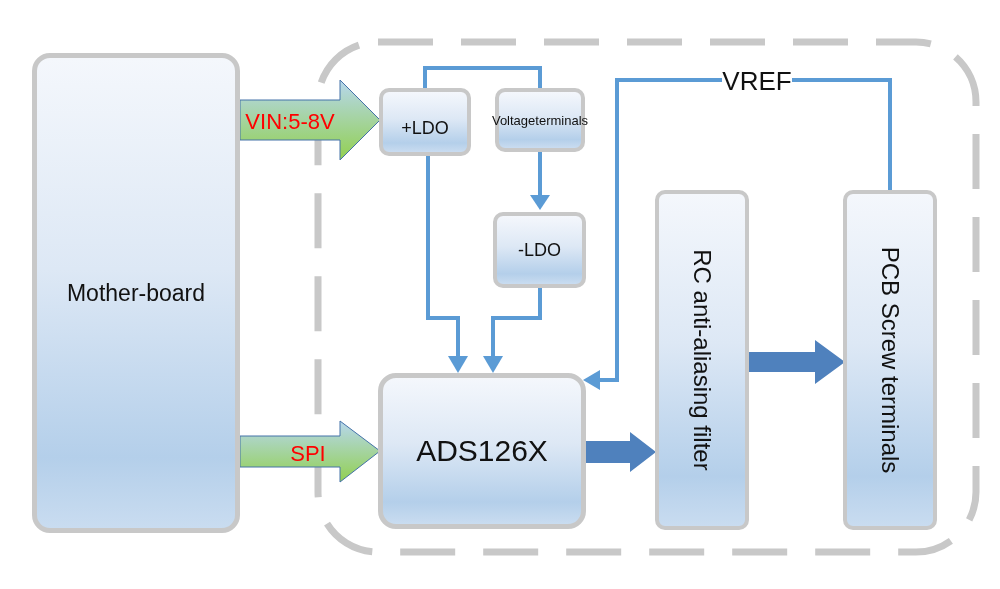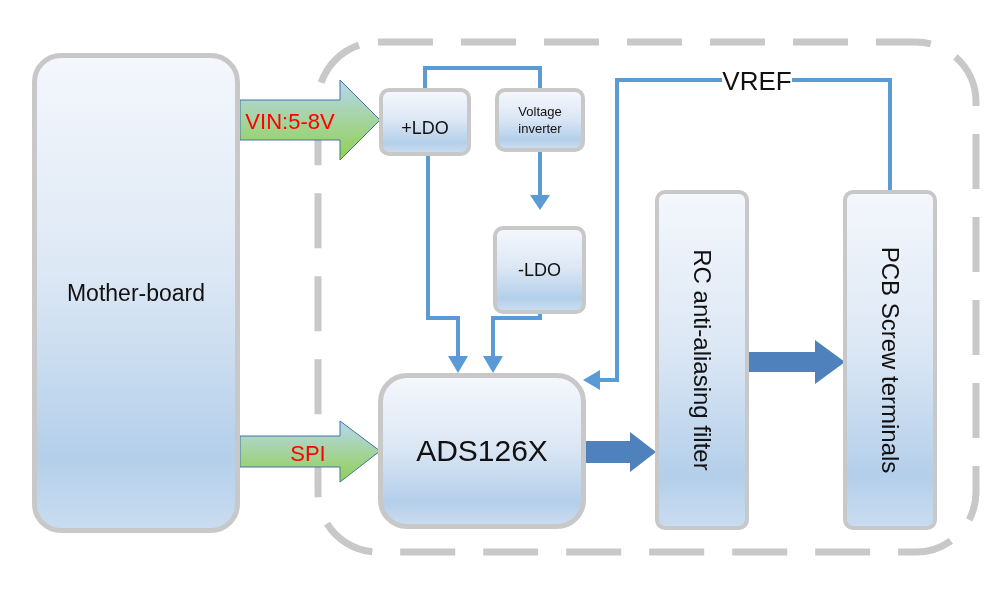--- a/index.html
+++ b/index.html
@@ -1,18 +1,18 @@
 <!DOCTYPE html>
 <html><head>
 <meta charset="utf-8">
 <style>
   html,body{margin:0;padding:0;background:#fff;}
   body{width:1000px;height:589px;position:relative;overflow:hidden;font-family:"Liberation Sans",sans-serif;}
   svg{position:absolute;left:0;top:0;}
-  .box{position:absolute;box-sizing:border-box;border:5px solid #c8c8c8;border-radius:29px;
+  .box{position:absolute;box-sizing:border-box;border:5px solid #c8c8c8;border-radius:18px;
        background:linear-gradient(to bottom,#f4f7fc 0%,#dde8f5 45%,#b4cfea 85%,#c9dcf0 100%);
        display:flex;align-items:center;justify-content:center;color:#111;text-align:center;}
   .small{border-radius:10px;border-width:4px;}
   .vert span{transform:rotate(90deg);white-space:nowrap;}
 </style>
 </head>
 <body>
 
 <svg width="1000" height="589">
   <defs>
@@ -52,26 +52,26 @@
 </svg>
 
 <div class="box" style="left:32px;top:53px;width:208px;height:480px;">
   <span style="font-size:23px;">Mother-board</span>
 </div>
 
 <div class="box small" style="left:379px;top:88px;width:92px;height:68px;">
   <span style="font-size:18px;margin-top:12px;">+LDO</span>
 </div>
 
-<div class="box small" style="left:495px;top:88px;width:90px;height:64px;flex-direction:column;">
+<div class="box small" style="left:495px;top:88px;width:90px;height:64px;flex-direction:row;">
   <span style="font-size:13px;line-height:17px;">Voltage</span>
-  <span style="font-size:13px;line-height:17px;">inverter</span>
+  <span style="font-size:13px;line-height:17px;">terminals</span>
 </div>
 
-<div class="box small" style="left:493px;top:212px;width:93px;height:88px;margin-top:14px;">
+<div class="box small" style="left:493px;top:212px;width:93px;height:76px;">
   <span style="font-size:18px;">-LDO</span>
 </div>
 
 <div class="box" style="left:378px;top:373px;width:208px;height:156px;">
   <span style="font-size:30px;">ADS126X</span>
 </div>
 
 <div class="box small vert" style="left:655px;top:190px;width:94px;height:340px;">
   <span style="font-size:24px;">RC anti-aliasing filter</span>
 </div>

